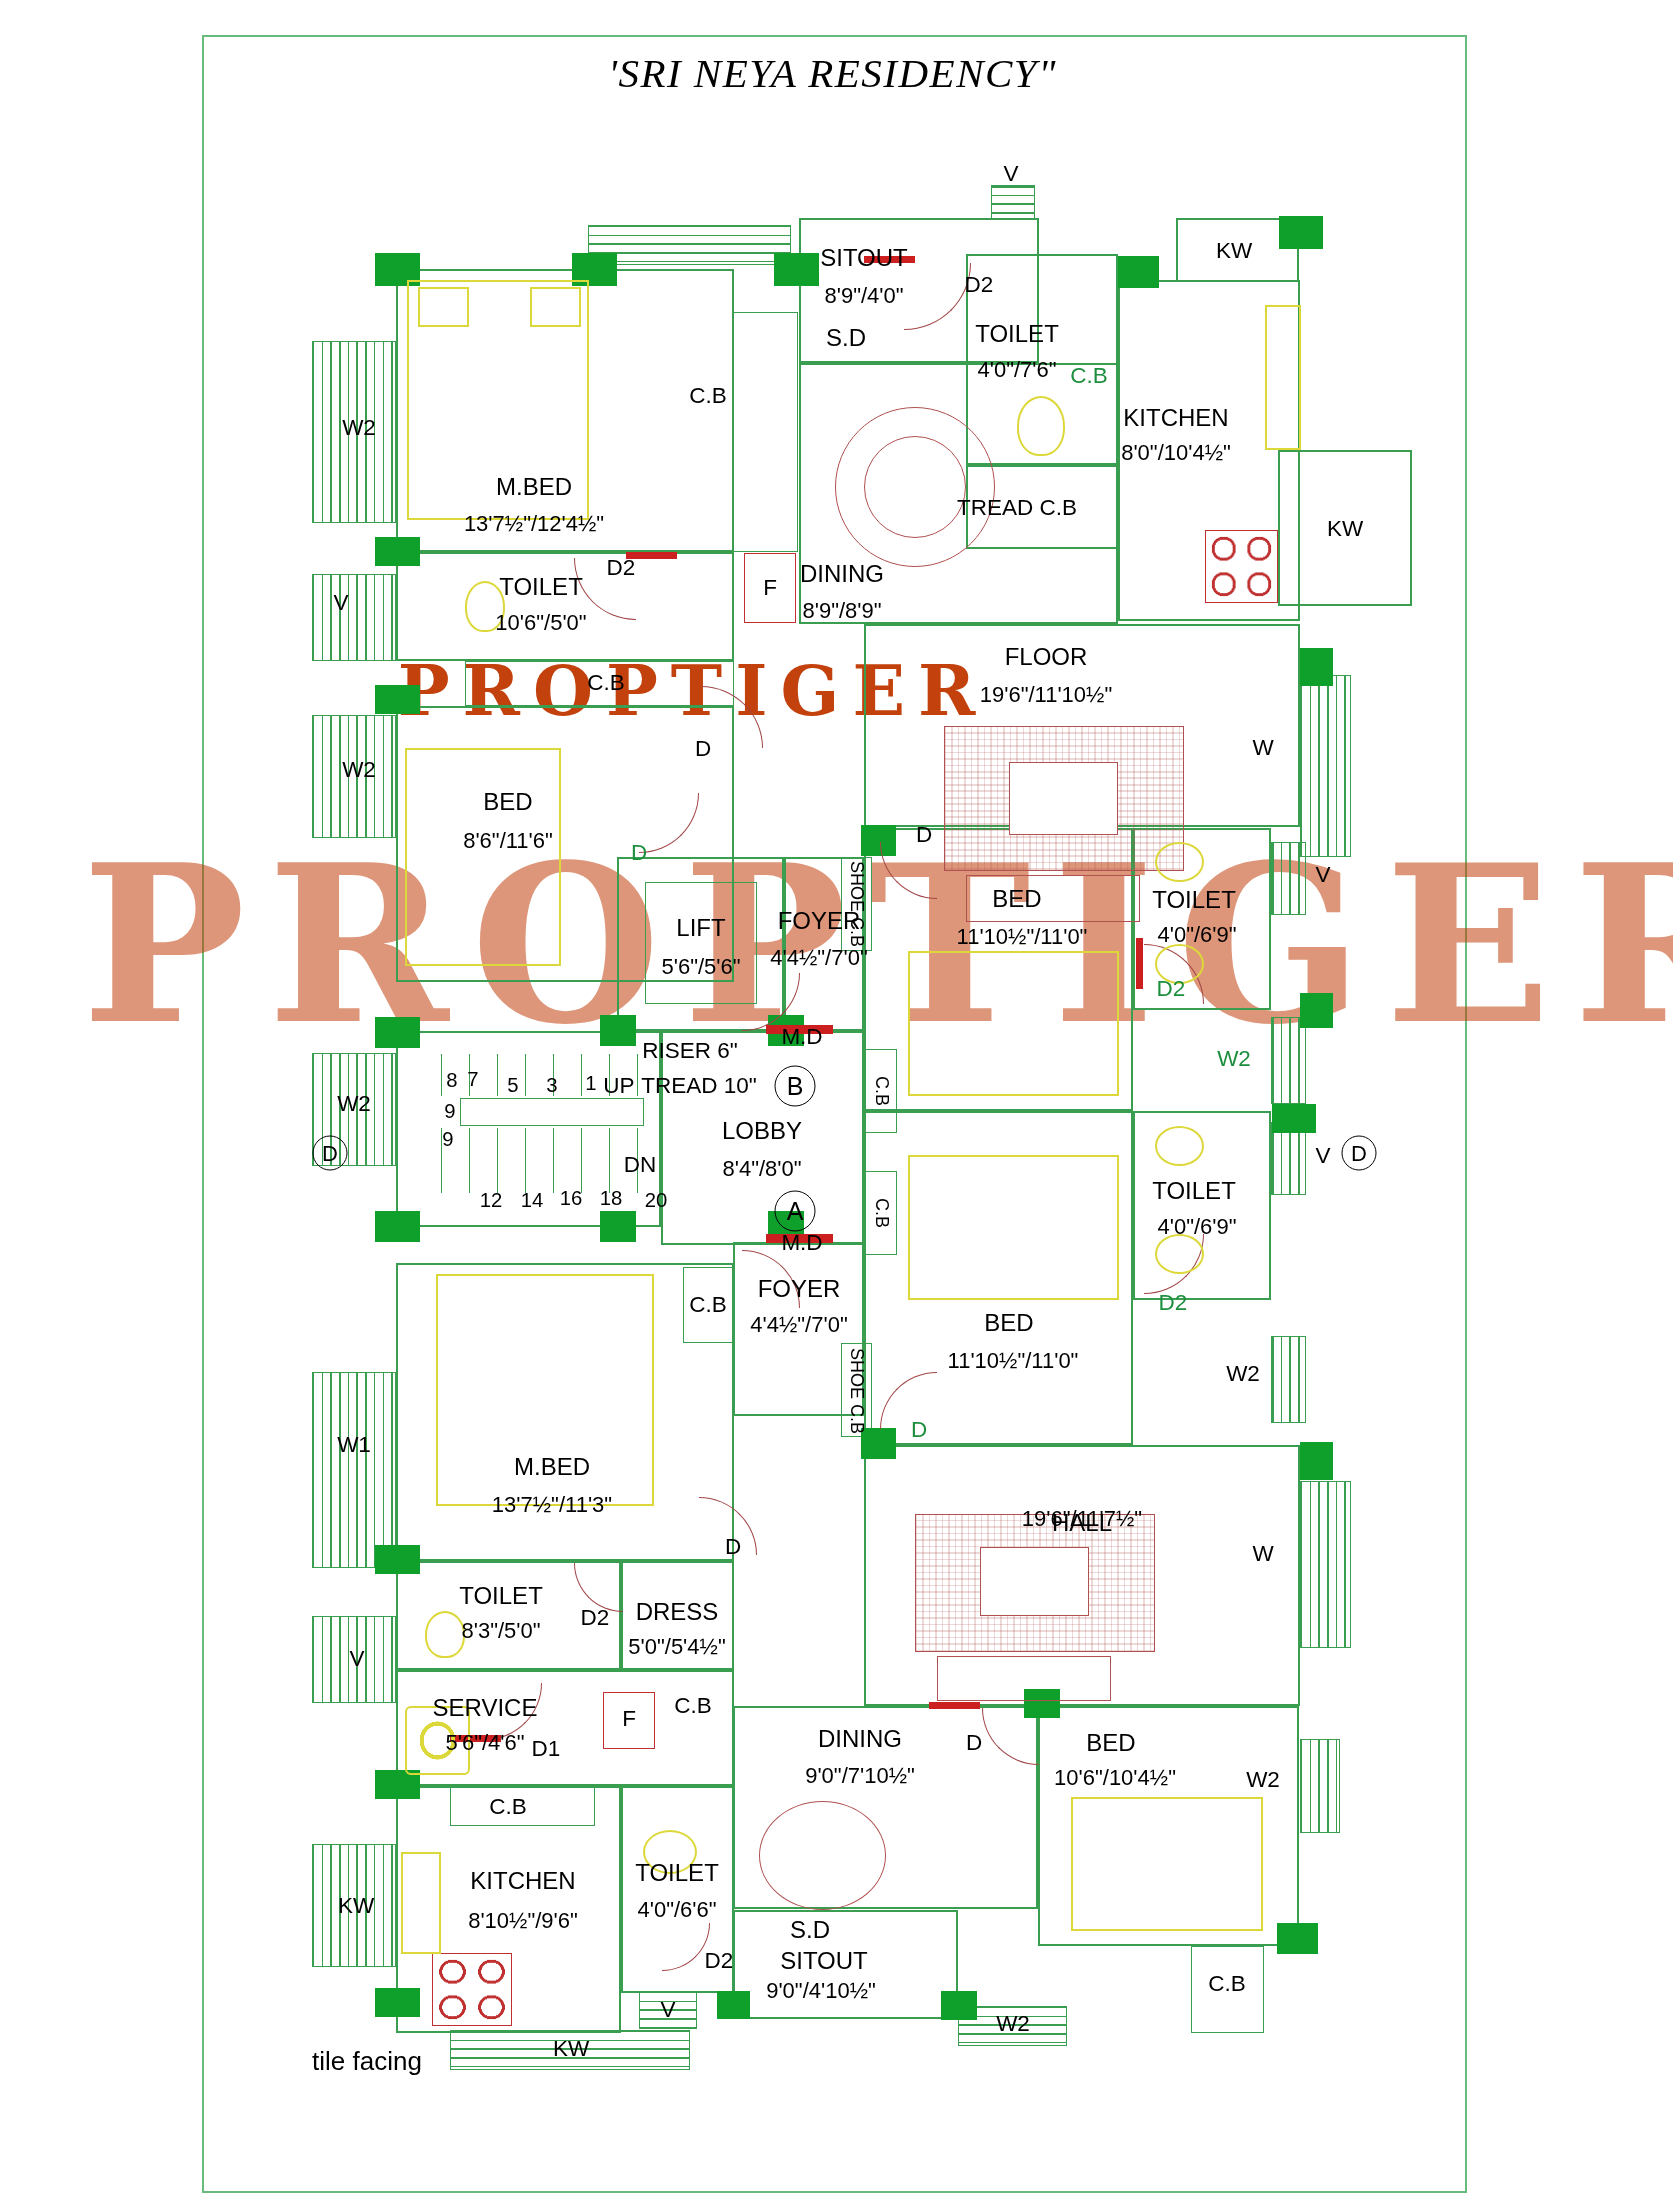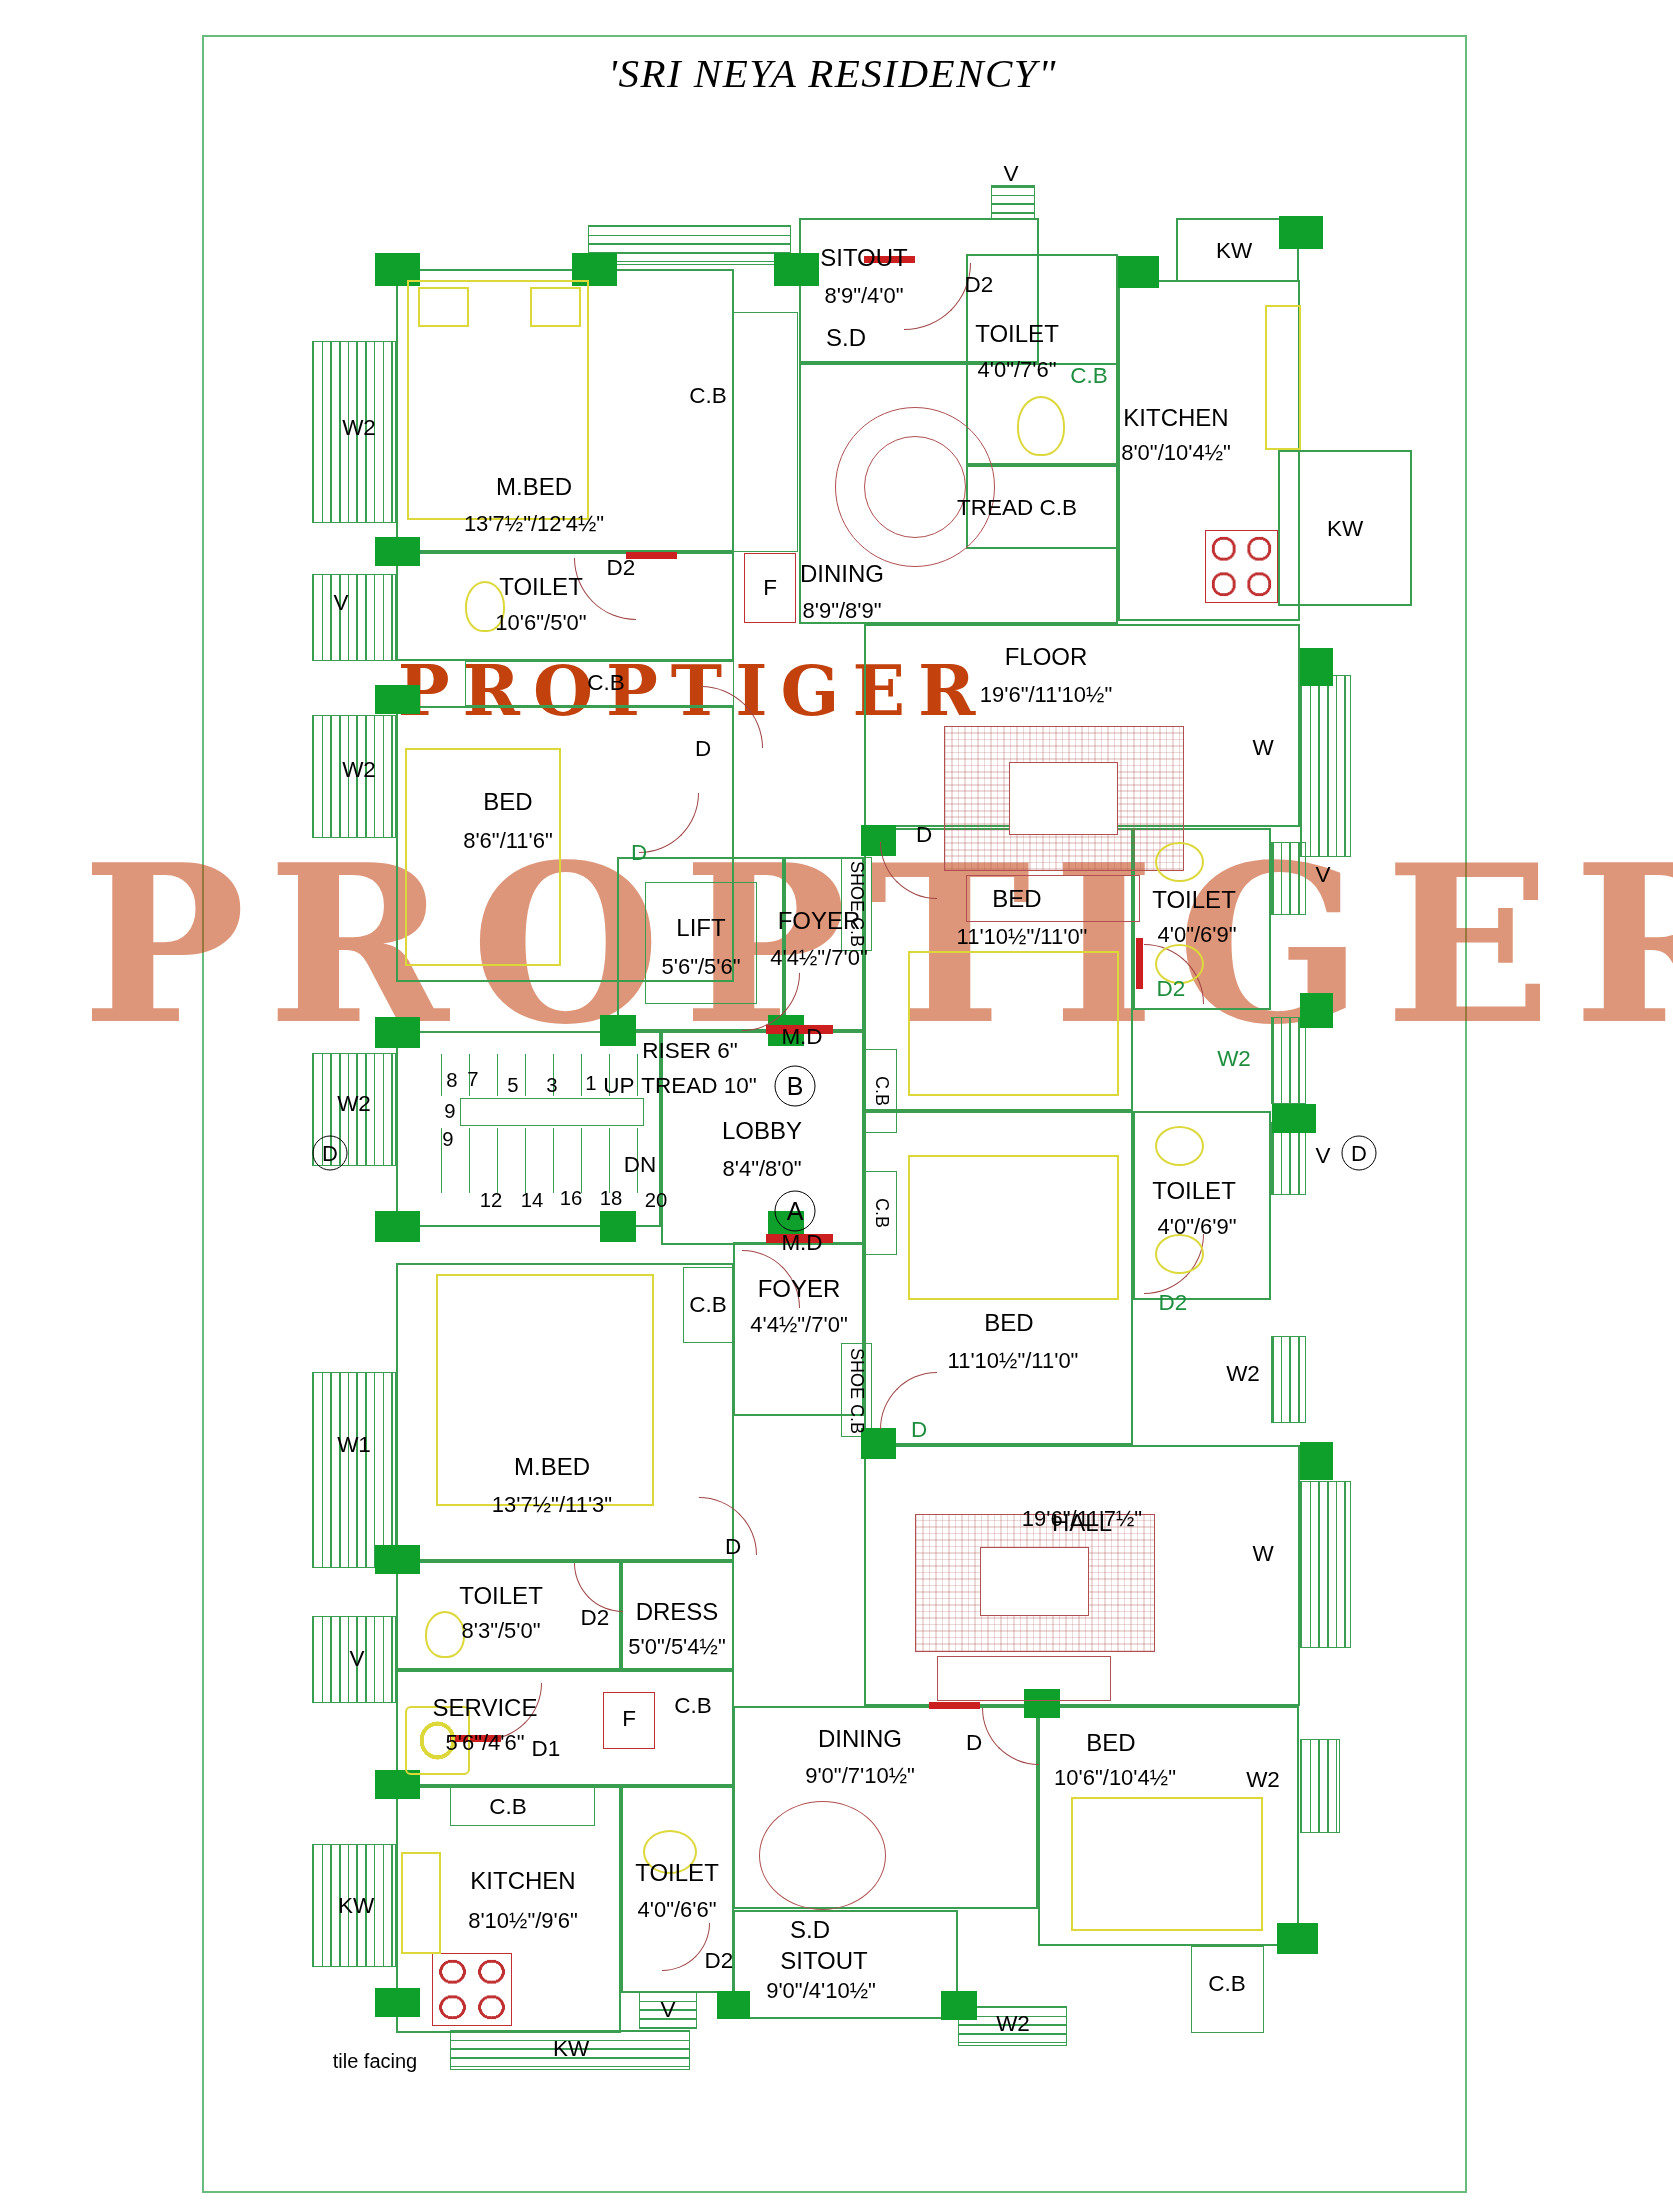--- a/index.html
+++ b/index.html
@@ -38,21 +38,21 @@
   .wm{position:absolute;transform:translate(-50%,-50%);font-family:"DejaVu Serif",serif;
       font-weight:bold;color:#c2410c;white-space:nowrap;z-index:0;}
   .treads{position:absolute;box-sizing:border-box;
     background:repeating-linear-gradient(90deg,var(--wall) 0 1.5px,transparent 1.5px 28px);}
   .num{position:absolute;transform:translate(-50%,-50%);font-size:20.3px;}
   .hdr{position:absolute;text-align:center;}
   .t1{font-size:32px;}
   .t3{font-family:"Liberation Serif",serif;font-style:italic;font-size:41px;letter-spacing:1.5px;}
   .plan-title{position:absolute;width:1261px;left:202px;top:2062px;text-align:center;
      font-family:"Liberation Mono",monospace;font-size:62px;letter-spacing:1.5px;white-space:nowrap;}
-  .note{position:absolute;transform:translate(-50%,-50%);font-size:20px;margin-left:8px;}
+  .note{position:absolute;transform:translate(-50%,-50%);font-size:26px;}
   .z{z-index:5;}
 </style>
 </head>
 <body>
 
 <div id="sheet">
 
   <div class="frame" style="left:202px;top:35px;width:1261px;height:2154px;"></div>
 
   <div class="wm" style="left:693px;top:690px;font-size:69px;letter-spacing:13px;">PROPTIGER</div>

